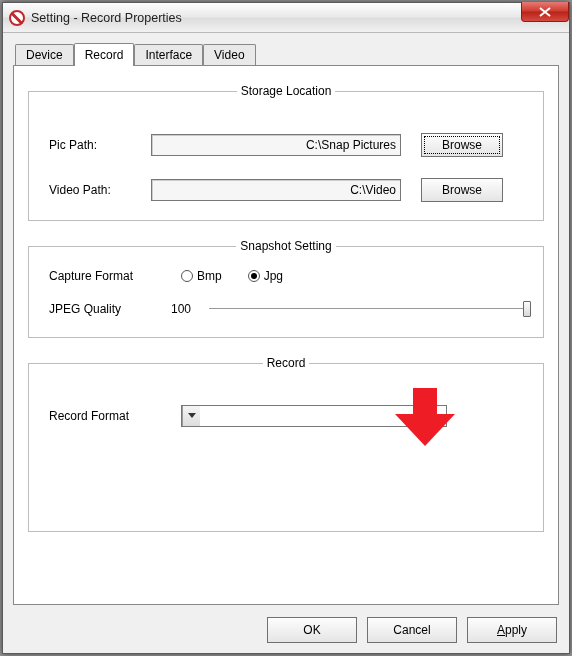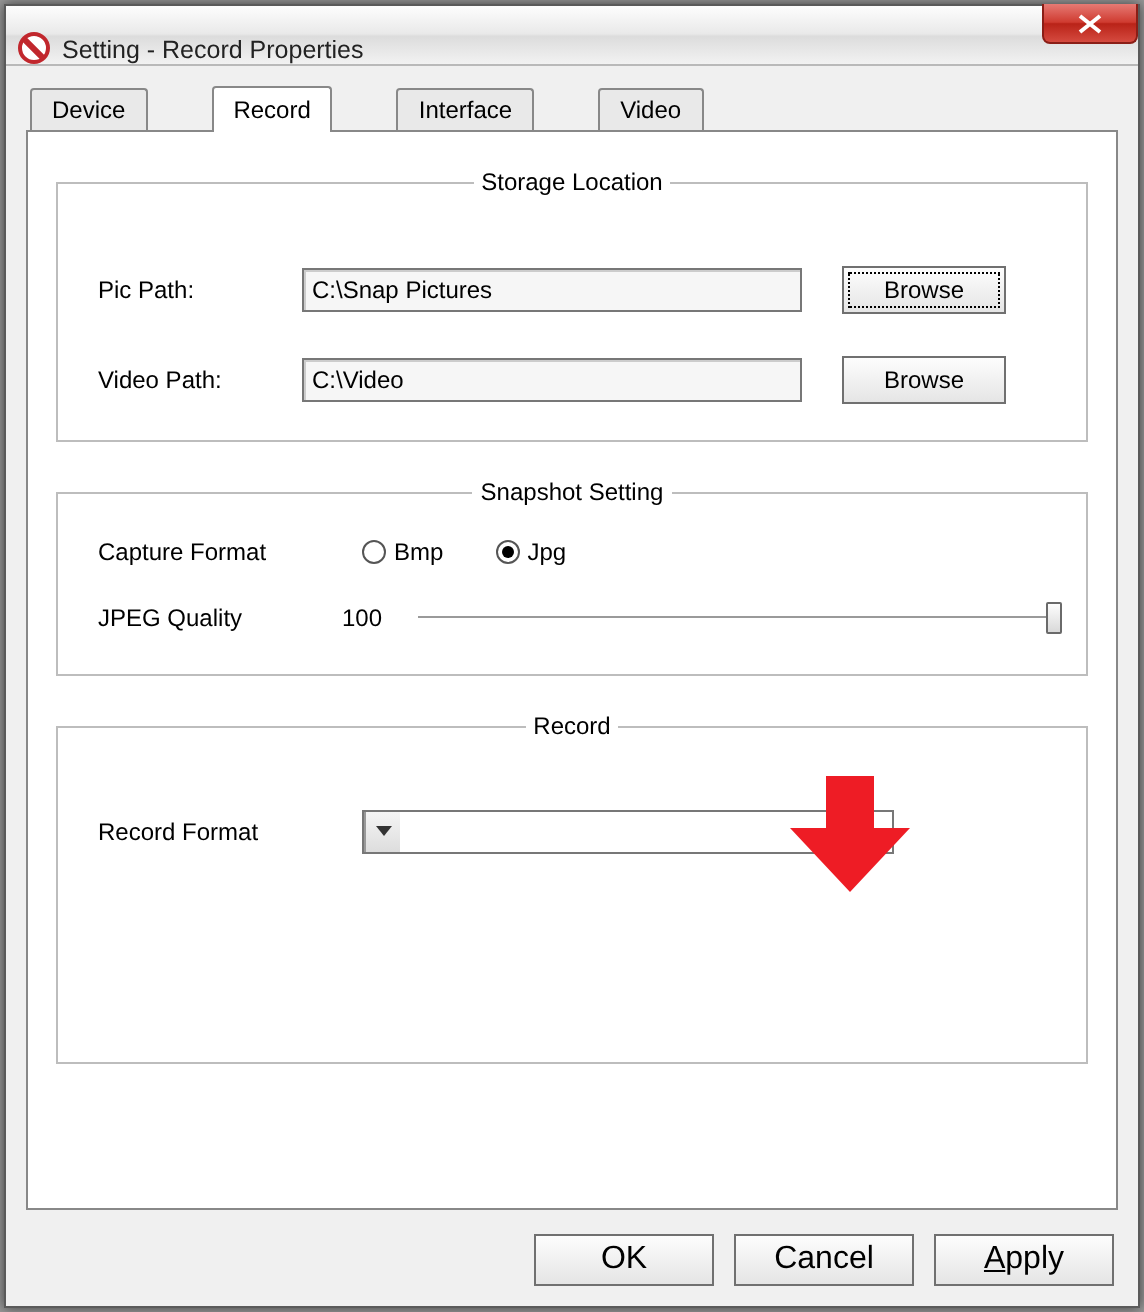--- a/index.html
+++ b/index.html
@@ -21,21 +21,21 @@
     height: 652px;
     background: #fff;
     border: 1px solid #5a5a5a;
     box-shadow: 0 0 6px rgba(0,0,0,0.6);
   }
   .titlebar {
     height: 30px;
     background: linear-gradient(to bottom, #fdfdfd, #e9e9e9 48%, #dcdcdc 52%, #f2f2f2);
     border-bottom: 1px solid #b9b9b9;
     display: flex;
-    align-items: flex-end;
+    align-items: center;
     padding: 0 0 0 6px;
     position: relative;
   }
   .title-icon {
     width: 16px;
     height: 16px;
     border-radius: 50%;
     background: #fff;
     border: 2px solid #c1272d;
     position: relative;
@@ -81,21 +81,20 @@
     background: #f0f0f0;
     padding: 10px 10px 0 10px;
   }
   .tabstrip {
     display: flex;
     align-items: flex-end;
     height: 22px;
     padding-left: 2px;
     position: relative;
     z-index: 2;
-    gap: 32px;
   }
   .tab {
     padding: 3px 10px;
     font-size: 12px;
     border: 1px solid #888;
     border-bottom: none;
     background: #e9e9e9;
     margin-right: 0px;
     border-top-left-radius: 2px;
     border-top-right-radius: 2px;
@@ -142,20 +141,21 @@
   }
   .txt {
     flex: 0 0 250px;
     height: 22px;
     border: 1px solid #777;
     box-shadow: inset 1px 1px 0 #ccc;
     background: #f6f6f6;
     padding: 2px 4px;
     font-size: 12px;
     color: #000;
+    text-align: right;
   }
   .btn {
     height: 24px;
     border: 1px solid #707070;
     background: linear-gradient(to bottom, #fdfdfd, #e5e5e5);
     font-size: 12px;
     cursor: default;
     display: inline-flex;
     align-items: center;
     justify-content: center;
@@ -263,21 +263,21 @@
     right: 12px;
     bottom: 10px;
     display: flex;
     gap: 10px;
   }
   .dlg-btn {
     width: 90px;
     height: 26px;
     border: 1px solid #707070;
     background: linear-gradient(to bottom, #fdfdfd, #e5e5e5);
-    font-size: 16px;
+    font-size: 12px;
     cursor: default;
     display: inline-flex;
     align-items: center;
     justify-content: center;
   }
   .apply u { text-decoration: underline; }
   .red-arrow {
     position: absolute;
     top: 355px;
     left: 392px;

